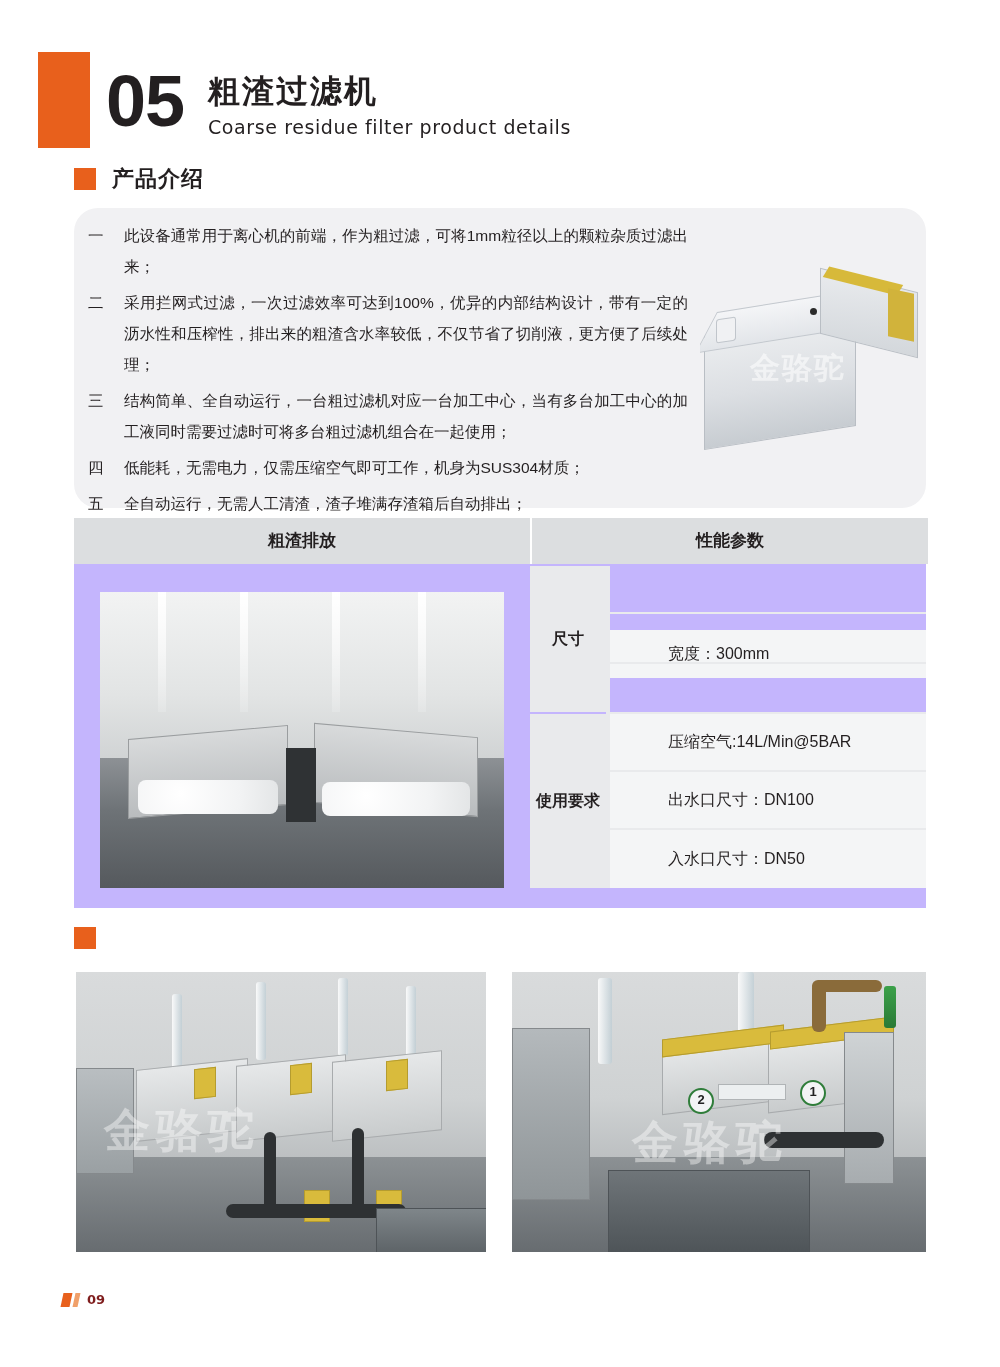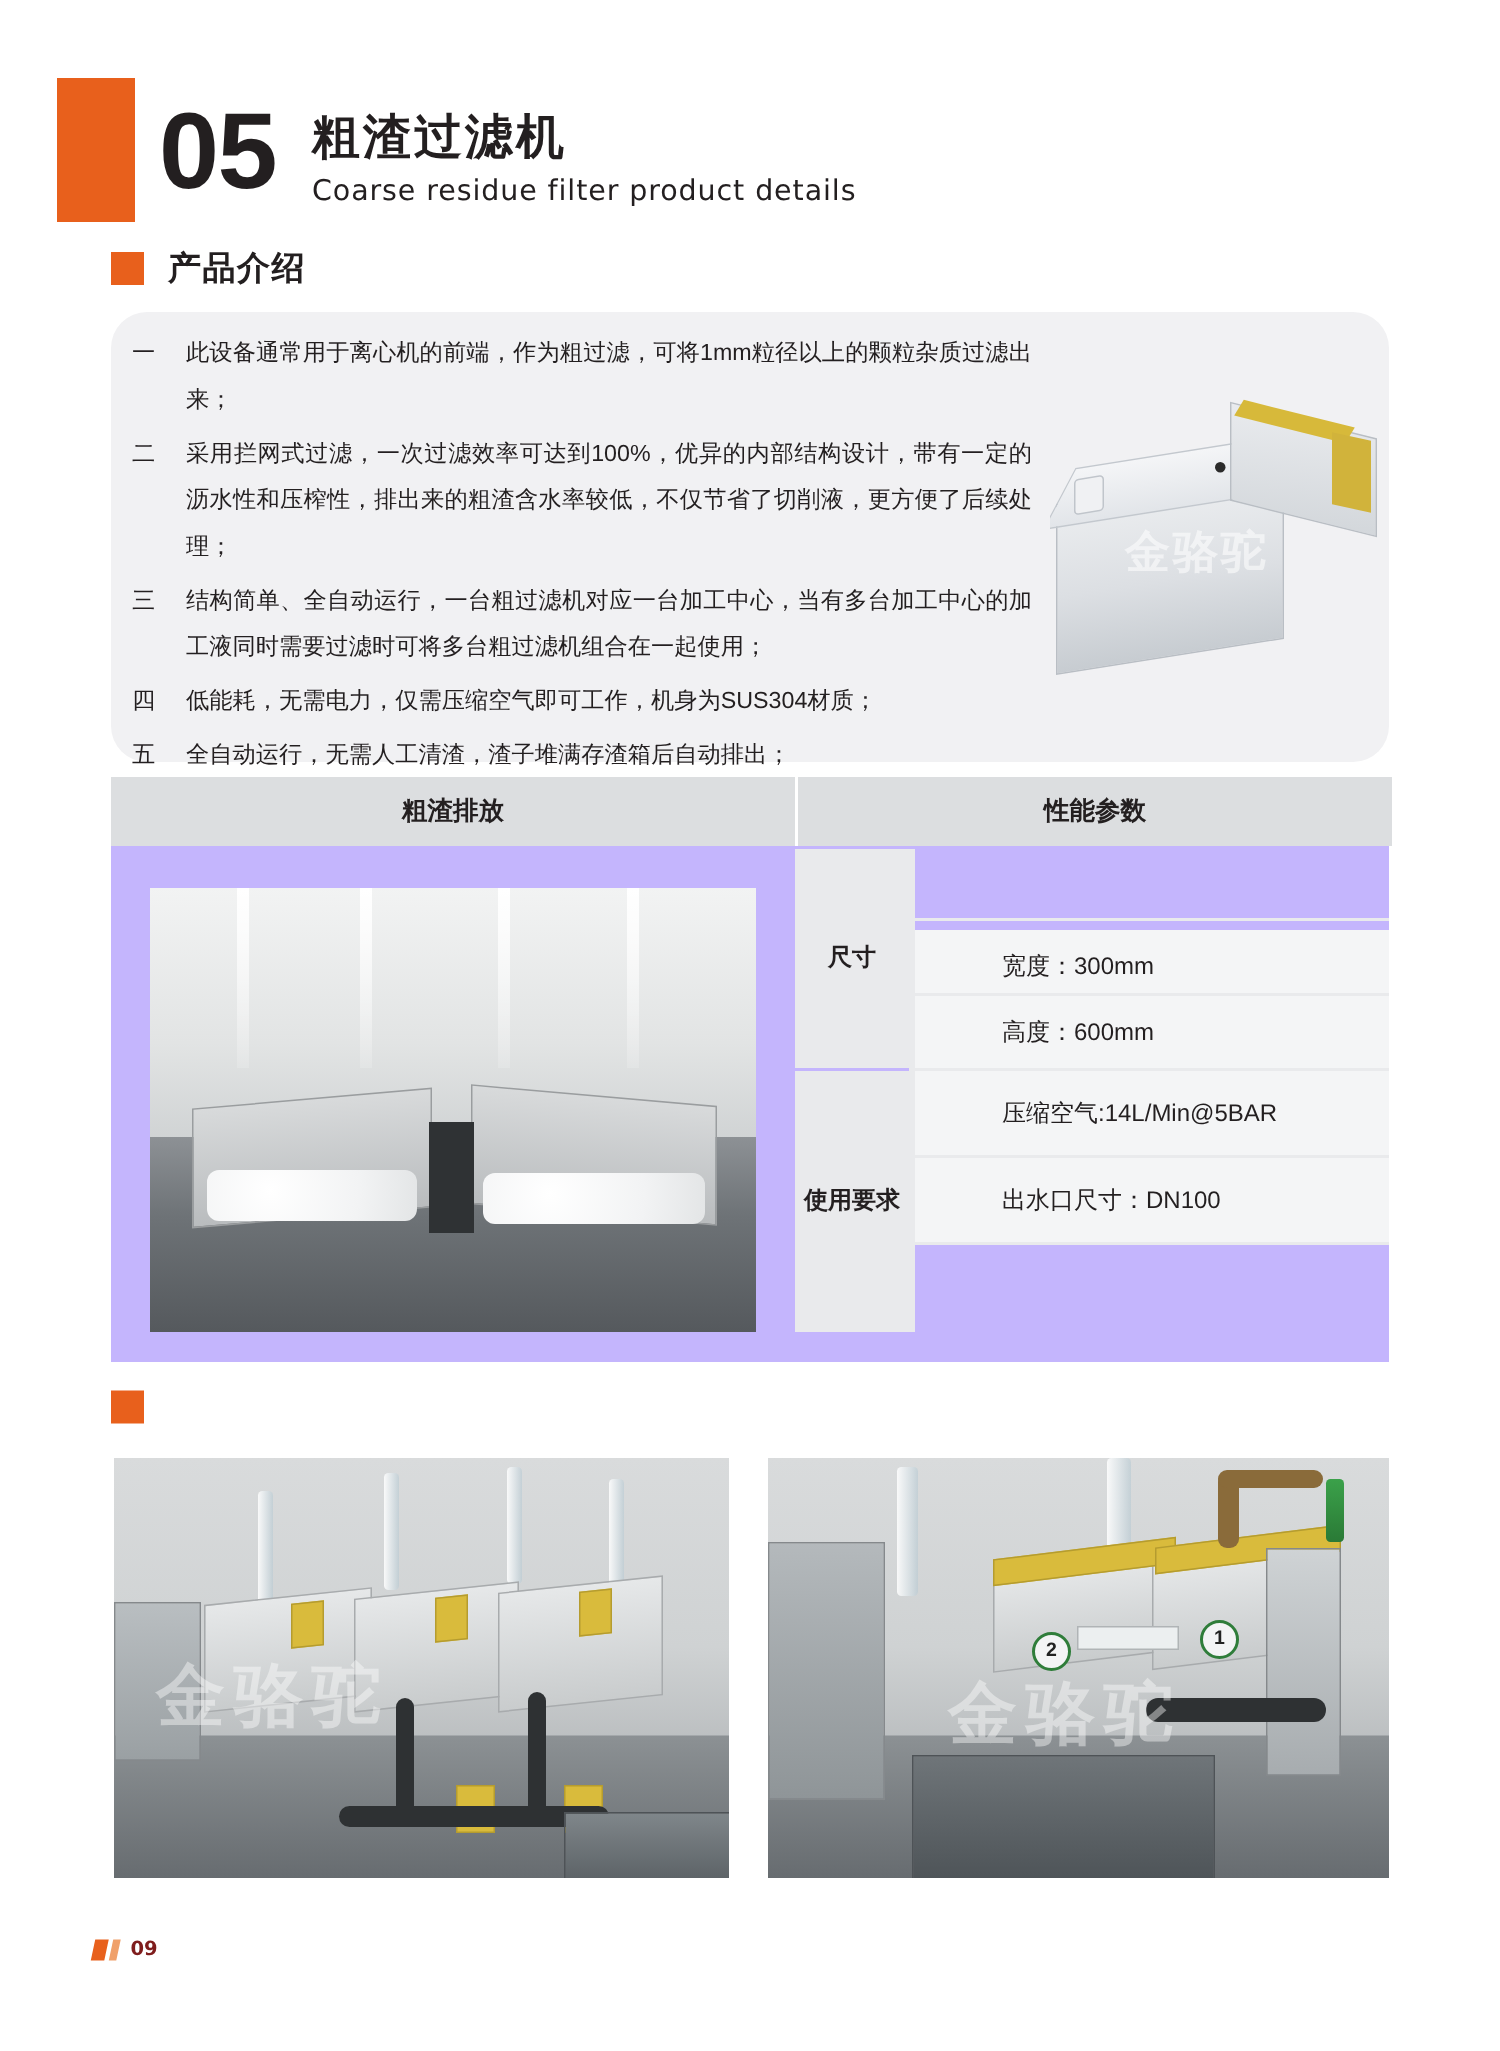--- a/index.html
+++ b/index.html
@@ -481,32 +481,32 @@
     <div class="pc-fluff" style="left:222px; top:190px; width:148px; height:34px;"></div>
     <div class="pc-chute" style="left:186px; top:156px; width:30px; height:74px;"></div>
   </div>
 
   <div class="spec-vsep" style="top:48px; height:322px;"></div>
 
   <div class="spec-group" id="grp-size">
     <span>尺寸</span>
   </div>
   <div class="spec-sep" style="top:94px;"></div>
-  <div class="spec-row" style="top:102px; height:48px;text-align:center;">宽度：300mm</div>
+  <div class="spec-row" style="top:112px; height:48px;text-align:center;">宽度：300mm</div>
   <div class="spec-sep" style="top:144px;"></div>
-  <div class="spec-row" style="top:146px; height:48px;">高度：600mm</div>
   <div class="spec-sep" style="top:194px;"></div>
 
   <div class="spec-group" id="grp-req">
     <span>使用要求</span>
   </div>
   <div class="spec-row" style="top:196px; height:56px;">压缩空气:14L/Min@5BAR</div>
   <div class="spec-sep" style="top:252px;"></div>
   <div class="spec-row" style="top:254px; height:56px;">出水口尺寸：DN100</div>
   <div class="spec-sep" style="top:310px;"></div>
+  <div class="spec-row" style="top:312px; height:58px;">入水口尺寸：DN50</div>
 </div>
 
 <div class="section-heading" id="sec-apply">
   <div class="sq"></div>
 </div>
 
 <div class="app-photo" id="app-left">
   <div class="ap-wall"></div>
   <div class="ap-floor"></div>
 

